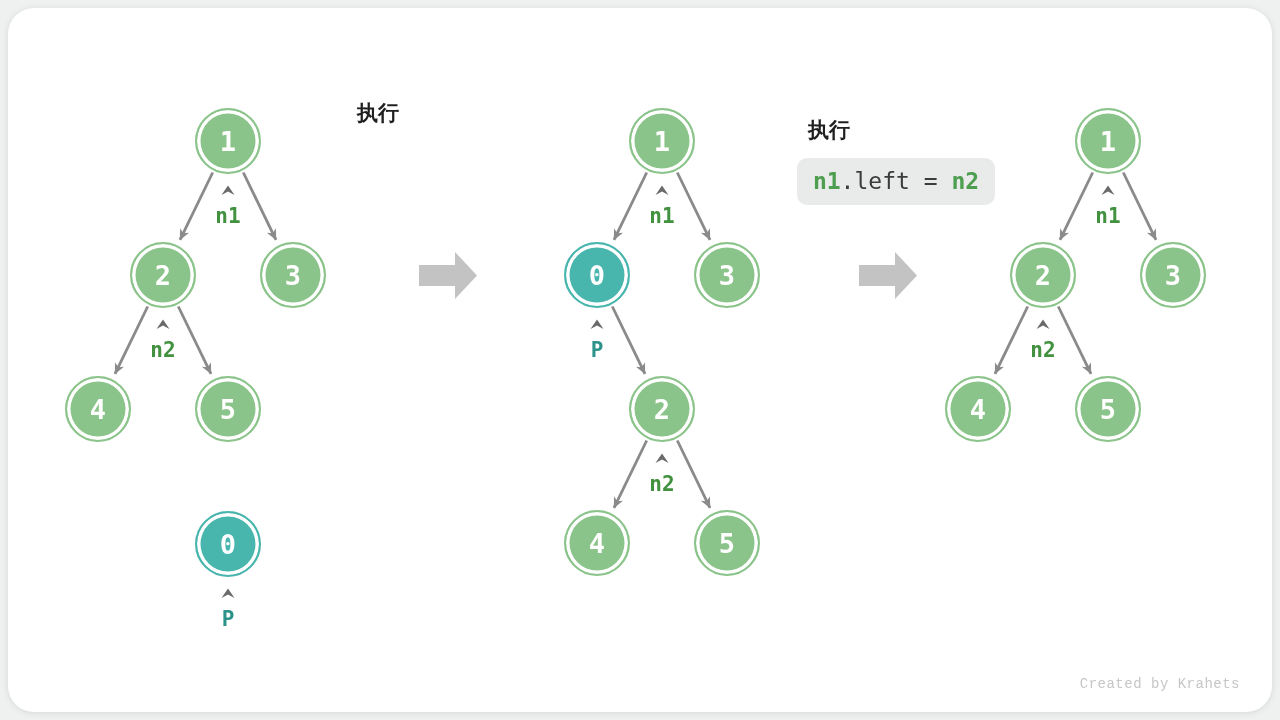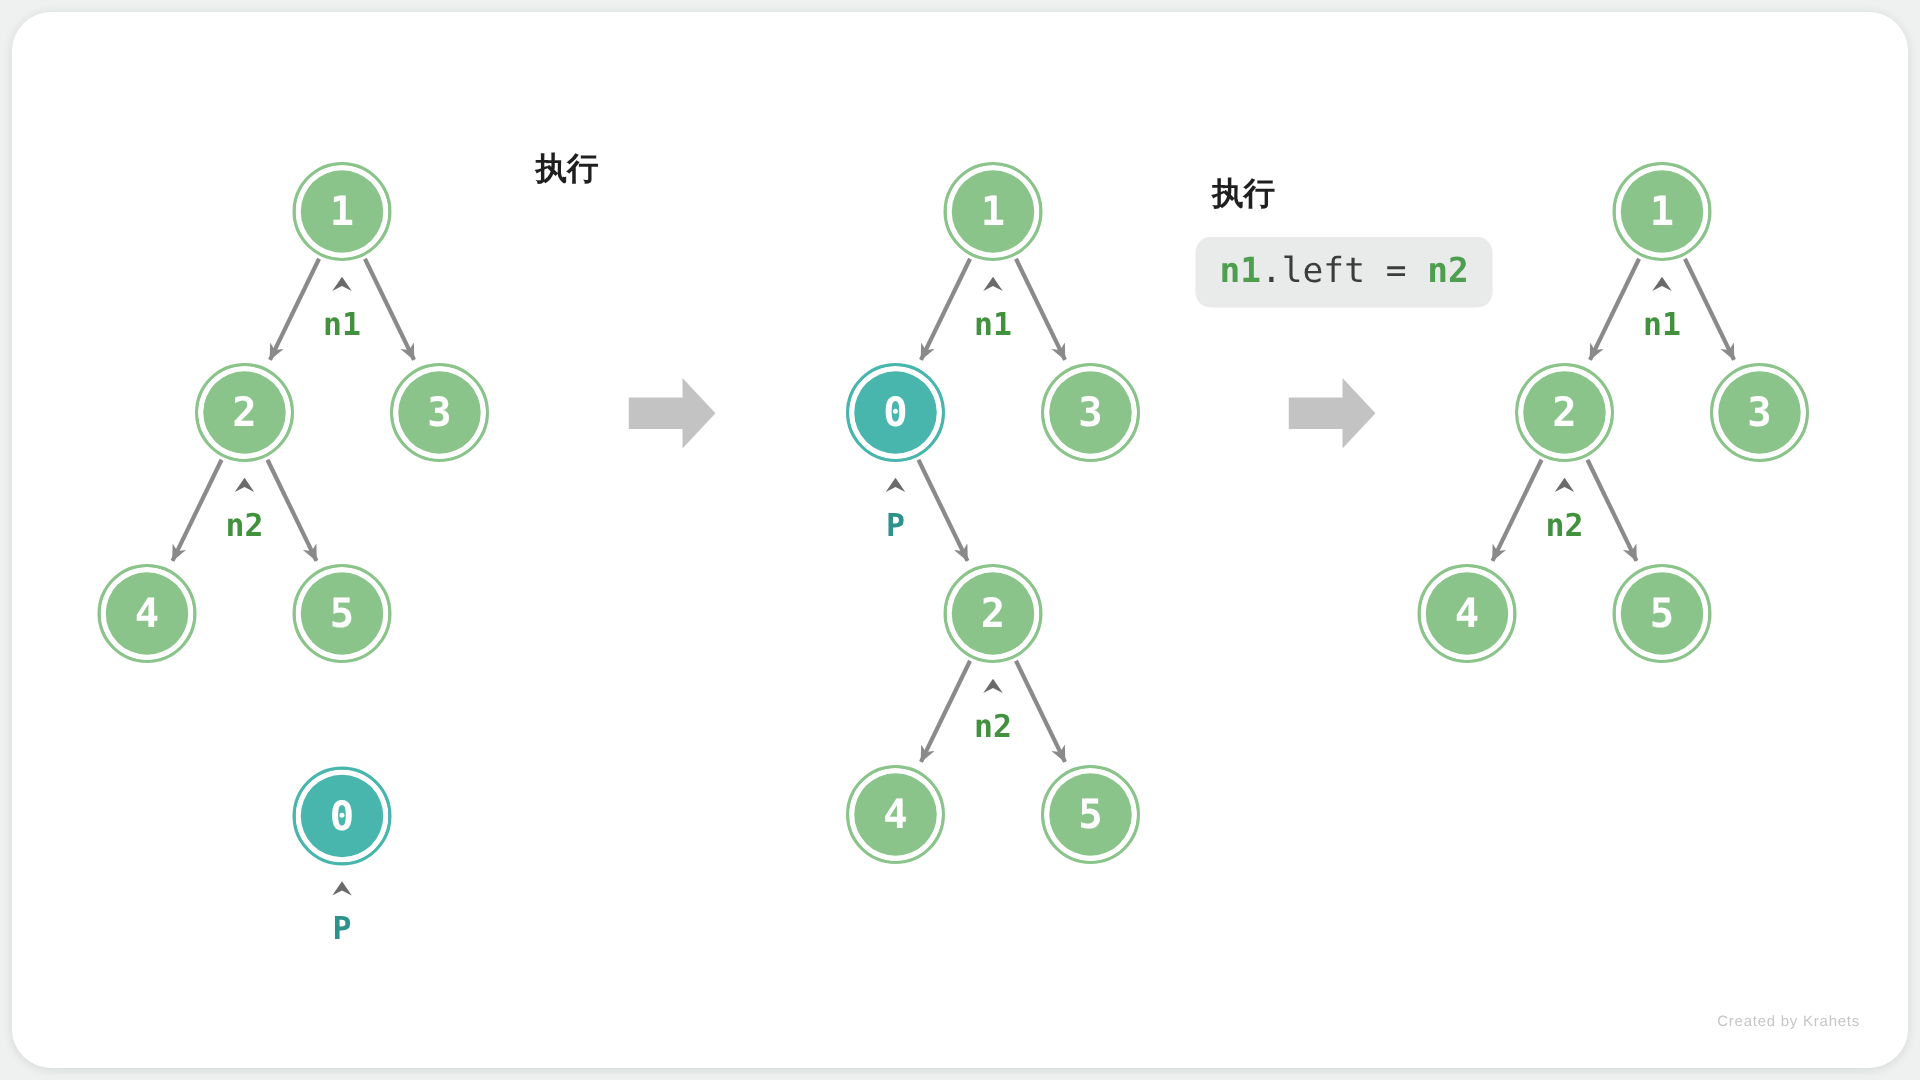--- a/index.html
+++ b/index.html
@@ -37,21 +37,21 @@
         font-family:"Liberation Sans","DejaVu Sans",sans-serif;line-height:26px;}
   .code-box{position:absolute;background:var(--code-bg);border-radius:10px;box-sizing:border-box;
         display:flex;flex-direction:column;justify-content:center;padding:2px 16px;}
   .code-line{font-family:"DejaVu Sans Mono",monospace;font-size:23px;line-height:35px;white-space:pre;}
   .tok-plain{color:var(--code-plain);font-weight:normal;}
   .tok-green{color:var(--code-green);font-weight:bold;}
   .tok-teal{color:var(--code-teal);font-weight:bold;}
 
   .block-arrow{position:absolute;width:58px;height:47px;}
   .credit{position:absolute;top:676px;right:40px;color:var(--credit-gray);
-        font-family:Liberation Sans, sans-serif;font-size:10px;letter-spacing:.5px;}
+        font-family:Liberation Mono, monospace;font-size:14px;letter-spacing:.5px;}
 </style>
 </head>
 <body>
 
 <div class="page">
   <div class="card"></div>
   <svg class="layer" id="edges-layer">
       <defs>
         <marker id="ah" markerUnits="userSpaceOnUse" markerWidth="16" markerHeight="14" refX="10.5" refY="5" orient="auto">
           <path d="M0,0 L11,5 L0,10 L3.2,5 Z" fill="#8a8a8a"></path>
@@ -118,21 +118,21 @@
           <path d="M8 0.5 L14.5 10 L8 6.6 L1.5 10 Z" fill="#6a6a6a"></path>
         </svg></div>
       <div class="pointer-label green" style="left: 1043px; top: 337px;">n2</div>
       <div class="node green" style="left: 1140px; top: 242px;">3</div>
       <div class="node green" style="left: 945px; top: 376px;">4</div>
       <div class="node green" style="left: 1075px; top: 376px;">5</div>
     </div>
   <div class="layer" id="code-layer">
       <div class="code-title" style="left: 357px; top: 100px;">执行</div>
       <div class="code-title" style="left: 808px; top: 117px;">执行</div>
-      <div class="code-box" style="left: 797px; top: 158px; width: 198px; height: 47px;">
+      <div class="code-box" style="left: 797px; top: 158px; width: 198px; height: 47px; align-items: center;">
         <div class="code-line"><span class="tok-green">n1</span><span class="tok-plain">.left = </span><span class="tok-green">n2</span></div>
       </div>
     </div>
   <div class="layer" id="arrows-layer">
       <div class="block-arrow" style="left: 419px; top: 252px;"><svg width="58" height="47" viewBox="0 0 58 47">
           <polygon points="0,13 36,13 36,0 58,23.5 36,47 36,34 0,34" fill="#c3c3c3"></polygon>
         </svg></div>
       <div class="block-arrow" style="left: 859px; top: 252px;"><svg width="58" height="47" viewBox="0 0 58 47">
           <polygon points="0,13 36,13 36,0 58,23.5 36,47 36,34 0,34" fill="#c3c3c3"></polygon>
         </svg></div>

